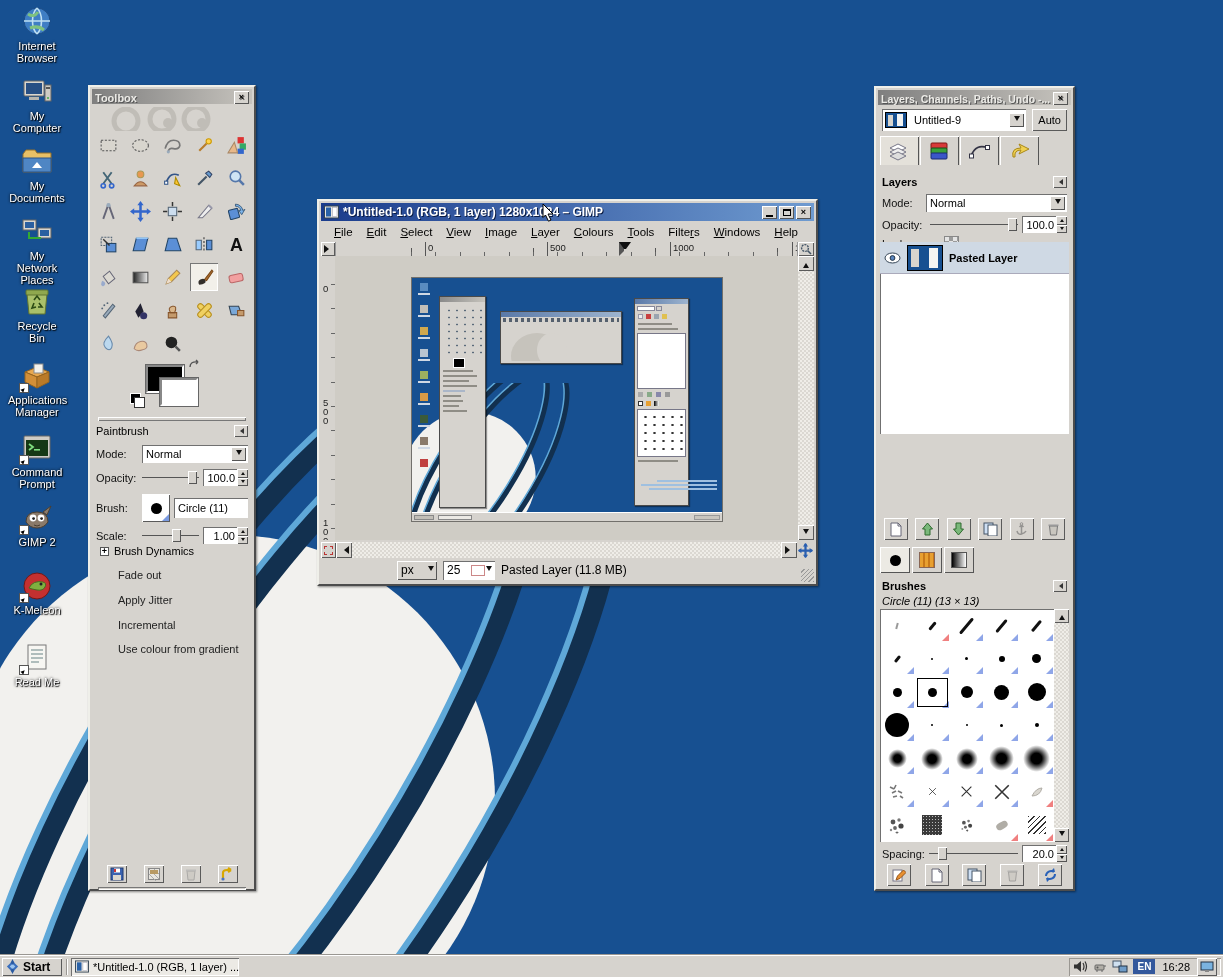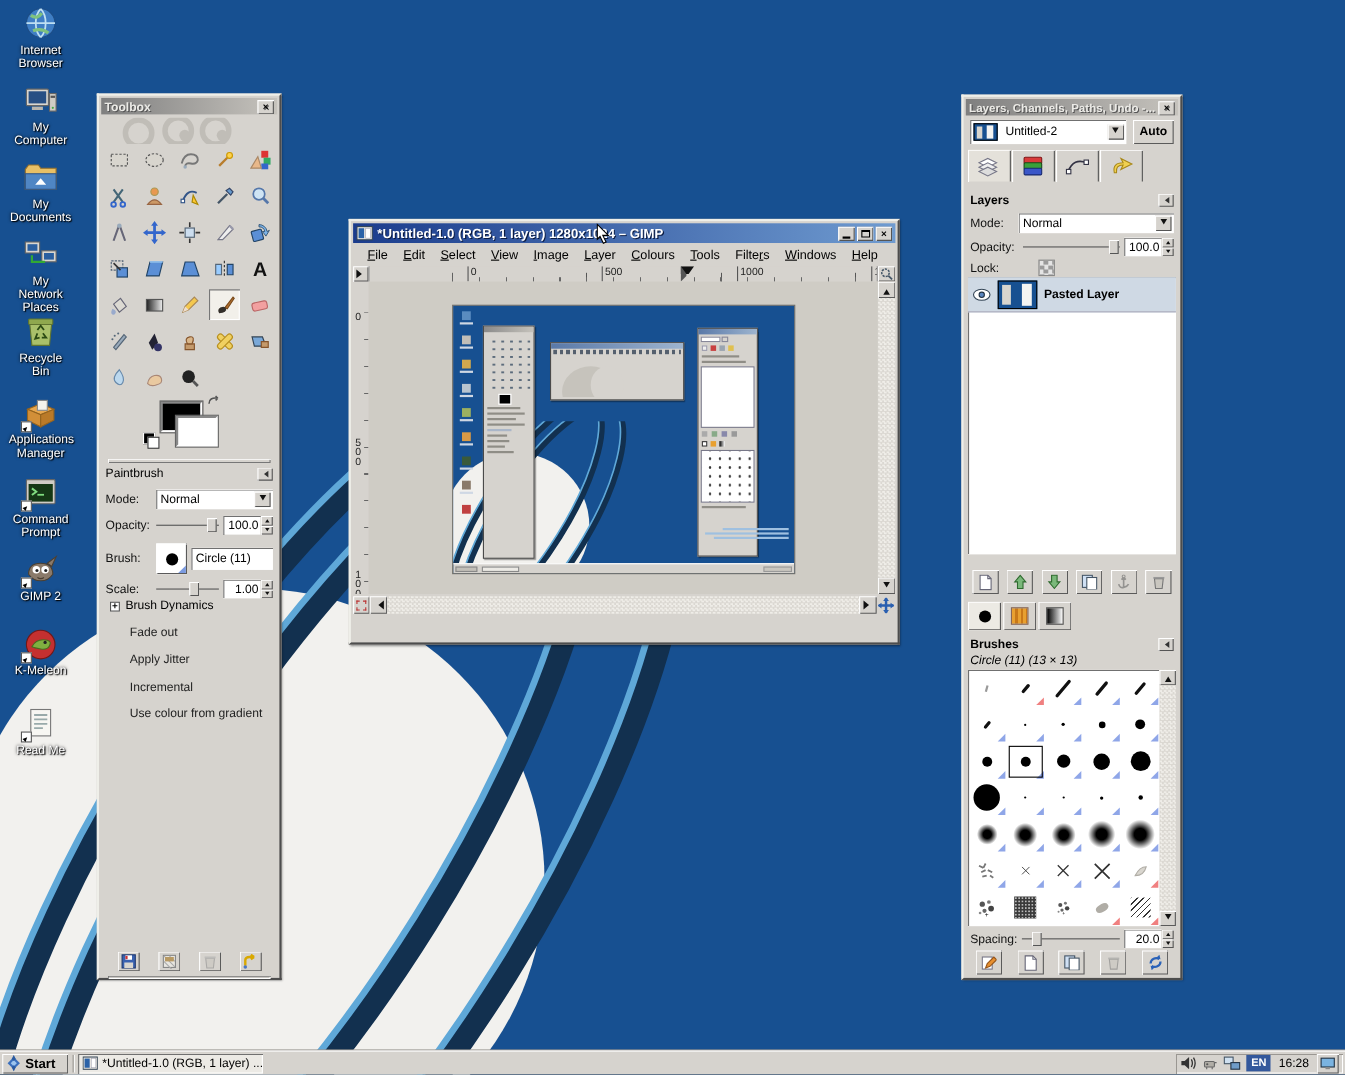--- a/index.html
+++ b/index.html
@@ -106,29 +106,29 @@
   
   .canvas-img{position:absolute;left:77px;top:22px;width:310px;height:243px;background:var(--desktop);outline:1px solid rgba(0,0,0,.45);overflow:hidden;}
   .mi{position:absolute;}
   .mwin{position:absolute;background:var(--chrome);border:1px solid #4a4a4a;box-shadow:1px 1px 1px rgba(0,0,0,.4);}
   .mtit{height:5px;background:linear-gradient(90deg,#5a79a8,#9db4cf);}
   .mtitg{height:5px;background:linear-gradient(90deg,#8a8a8a,#c5c2bb);}
   .mline{background:#8f8d86;height:2px;margin:3px 3px 0;}
   .mdot{width:5px;height:5px;display:inline-block;margin:1px;}
 
   
-  .auto-btn{margin-left:4px;flex:none;height:22px;padding:0 6px;display:flex;align-items:center;font-size:11px;font-weight:bold;}
+  .auto-btn{margin-left:4px;flex:none;height:22px;padding:0 6px;display:flex;align-items:center;font-size:11px;}
   .thumbbtn{flex:none;width:28px;height:22px;display:flex;align-items:center;justify-content:center;}
   .mthumb{width:22px;height:16px;background:var(--desktop);border:1px solid #000;position:relative;overflow:hidden;}
   .mthumb::before{content:"";position:absolute;left:2px;top:2px;width:5px;height:11px;background:#d8d5ce;}
   .mthumb::after{content:"";position:absolute;right:3px;top:1px;width:6px;height:12px;background:#f4f4f2;}
   .dtabs{position:absolute;left:4px;top:48px;display:flex;gap:1px;}
   .dtab{width:39px;height:29px;display:flex;align-items:center;justify-content:center;background:var(--chrome);box-shadow:inset 1px 1px 0 #fff,inset -1px 0 0 #555;}
   .dtab.active{background:#e4e1da;}
-  .layerlist{position:absolute;left:4px;top:164px;right:4px;height:252px;}
+  .layerlist{position:absolute;left:4px;top:154px;right:4px;height:192px;}
   .layerrow{height:32px;display:flex;align-items:center;gap:6px;padding:0 4px;background:var(--sel);border-bottom:1px solid #aab;}
   .lthumb{width:36px;height:26px;flex:none;background:var(--desktop);border:1px solid #000;position:relative;overflow:hidden;}
   .lthumb::before{content:"";position:absolute;left:3px;top:3px;width:8px;height:18px;background:#d8d5ce;}
   .lthumb::after{content:"";position:absolute;right:4px;top:2px;width:9px;height:20px;background:#f4f4f2;}
   .lbtns{position:absolute;left:4px;right:4px;top:430px;display:flex;justify-content:space-around;}
   .lbtns .tb,.bbtns .tb{width:24px;height:22px;display:flex;align-items:center;justify-content:center;}
   .btabs{position:absolute;left:4px;top:459px;display:flex;gap:2px;}
   .btab{width:30px;height:26px;display:flex;align-items:center;justify-content:center;background:var(--chrome);box-shadow:inset 1px 1px 0 #fff,inset -1px -1px 0 #555;}
   .btab.active{background:#eceae4;}
   .bgridwrap{position:absolute;left:4px;top:521px;right:4px;height:233px;display:flex;}
@@ -797,36 +797,49 @@
           </span>
       </div>
       <span class="navbtn">
           <svg width="15" height="15" viewBox="0 0 20 20">
             <path d="M10 1v18M1 10h18" stroke="#2a5fb0" stroke-width="3"></path>
             <path d="M10 0l3.5 4.5h-7zM10 20l3.5-4.5h-7zM0 10l4.5-3.5v7zM20 10l-4.5-3.5v7z" fill="#2a5fb0"></path>
           </svg>
         </span>
     </div>
 
+    <div class="statusbar">
+      <div class="combo rb" style="flex:none;width:40px;height:19px;background:var(--chrome);box-shadow:inset 1px 1px 0 #fff,inset -1px -1px 0 #555;">
+        <span class="txt">px</span>
+        <span class="tri-dn" style="margin:0 3px 0 0"></span>
+      </div>
+      <div class="combo" style="flex:none;width:52px;height:19px;">
+        <span class="txt">25</span>
+        <b style="width:14px;height:11px;background:#fff;border:1px solid #c88;margin-right:1px"></b>
+        <span class="tri-dn" style="margin:0 3px 0 0"></span>
+      </div>
+      <span>Pasted Layer (11.8 MB)</span>
+      <span class="grip"></span>
+    </div>
   </div>
 
   <div class="window" style="left:874px;top:86px;width:201px;height:805px;">
     <div class="tbar inactive">
       <span style="font-size:10.5px">Layers, Channels, Paths, Undo -...</span>
       <div class="caps">
           <div class="cap">×</div>
         </div>
     </div>
 
     <div class="row" style="top:21px;gap:2px">
       <div class="combo" style="height:22px">
         <span class="thumbbtn">
             <span class="mthumb"></span>
           </span>
-        <span class="txt">Untitled-2</span>
+        <span class="txt">Untitled-9</span>
         <span class="drop">
             <span class="tri-dn" style="margin-top:0"></span>
           </span>
       </div>
       <div class="auto-btn rb">
           <span>Auto</span>
         </div>
     </div>
 
     <div class="dtabs">

